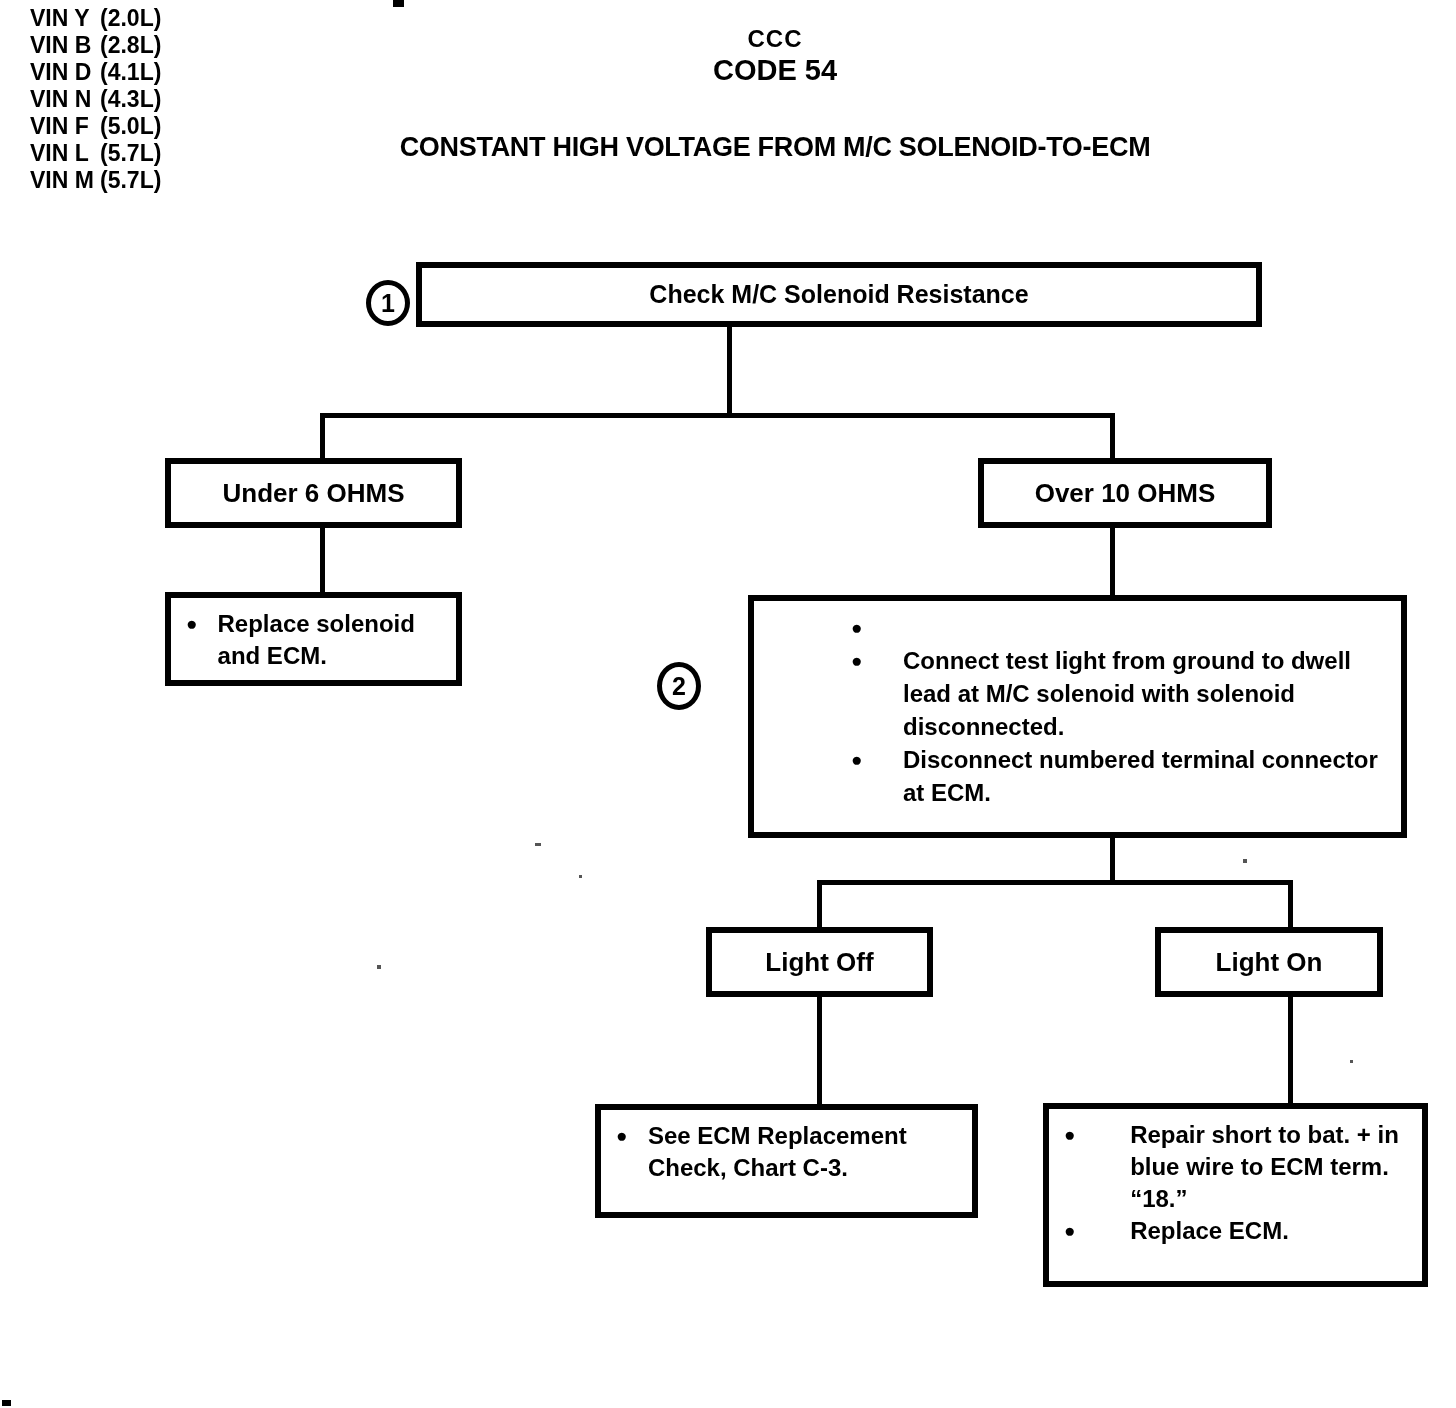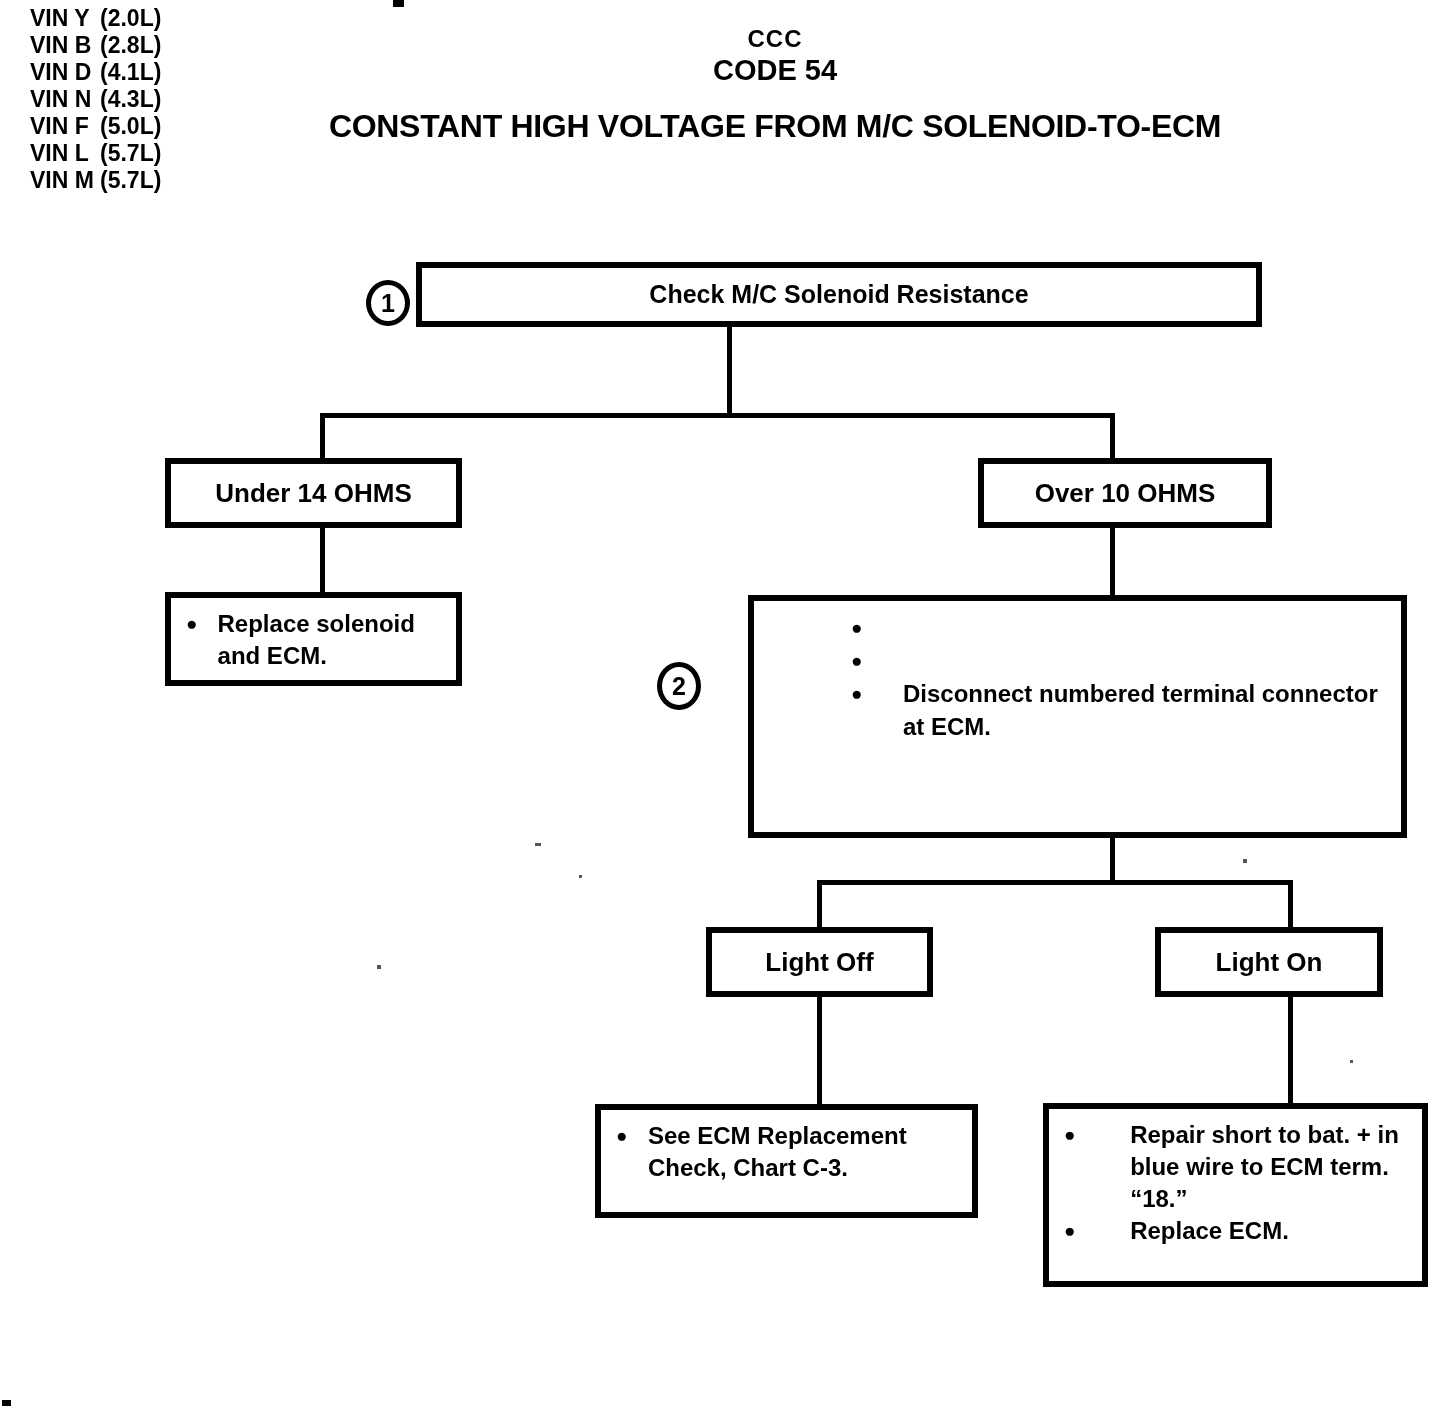--- a/index.html
+++ b/index.html
@@ -12,21 +12,21 @@
     color:#000;
     overflow:hidden;
   }
   
   .vin-list{position:absolute;left:30px;top:5px;font-size:23px;line-height:27px;}
   .vin-row{display:flex;white-space:nowrap;}
   .vin-code{width:70px;}
   .hdr{position:absolute;left:775px;transform:translateX(-50%);white-space:nowrap;text-align:left;}
   .hdr-ccc{top:25px;font-size:24px;letter-spacing:1px;}
   .hdr-code{top:54px;font-size:29px;}
-  .hdr-title{top:108px;font-size:32px;letter-spacing:-0.3px;}
+  .hdr-title{top:132px;font-size:27px;letter-spacing:-0.3px;}
   
   .fbox{
     position:absolute;border:6px solid #000;background:#fff;
     box-sizing:border-box;
   }
   .fbox.center{display:flex;align-items:center;justify-content:center;}
   .lbl{font-size:25px;white-space:nowrap;}
   .lbl-sm{font-size:26px;white-space:nowrap;}
   
   .brow{display:flex;align-items:flex-start;}
@@ -100,21 +100,21 @@
   <div class="fbox center" style="left:416px;top:262px;width:846px;height:65px;">
     <span class="lbl">Check M/C Solenoid Resistance</span>
   </div>
 
   <div class="line" style="left:727px;top:327px;width:5px;height:91px;"></div>
   <div class="line" style="left:320px;top:413px;width:795px;height:5px;"></div>
   <div class="line" style="left:320px;top:413px;width:5px;height:46px;"></div>
   <div class="line" style="left:1110px;top:413px;width:5px;height:46px;"></div>
 
   <div class="fbox center" style="left:165px;top:458px;width:297px;height:70px;">
-    <span class="lbl-sm">Under 14 OHMS</span>
+    <span class="lbl-sm">Under 6 OHMS</span>
   </div>
   <div class="fbox center" style="left:978px;top:458px;width:294px;height:70px;">
     <span class="lbl-sm">Over 10 OHMS</span>
   </div>
 
   <div class="line" style="left:320px;top:528px;width:5px;height:66px;"></div>
   <div class="fbox" style="left:165px;top:592px;width:297px;height:94px;">
     <div class="res-content res-replace">
       <div class="brow">
         <span class="blt">●</span>
@@ -127,20 +127,21 @@
   <div class="stepnum" style="left:657px;top:662px;width:44px;height:48px;">
       <span>2</span>
     </div>
   <div class="fbox" style="left:748px;top:595px;width:659px;height:243px;">
     <div class="box2-content">
       <div class="brow">
         <span class="blt">●</span>
       </div>
       <div class="brow">
         <span class="blt">●</span>
+        <span class="btxt">Connect test light from ground to dwell lead at M/C solenoid with solenoid disconnected.</span>
       </div>
       <div class="brow">
         <span class="blt">●</span>
         <span class="btxt">Disconnect numbered terminal connector at ECM.</span>
       </div>
     </div>
   </div>
 
   <div class="line" style="left:1110px;top:838px;width:5px;height:47px;"></div>
   <div class="line" style="left:817px;top:880px;width:476px;height:5px;"></div>

